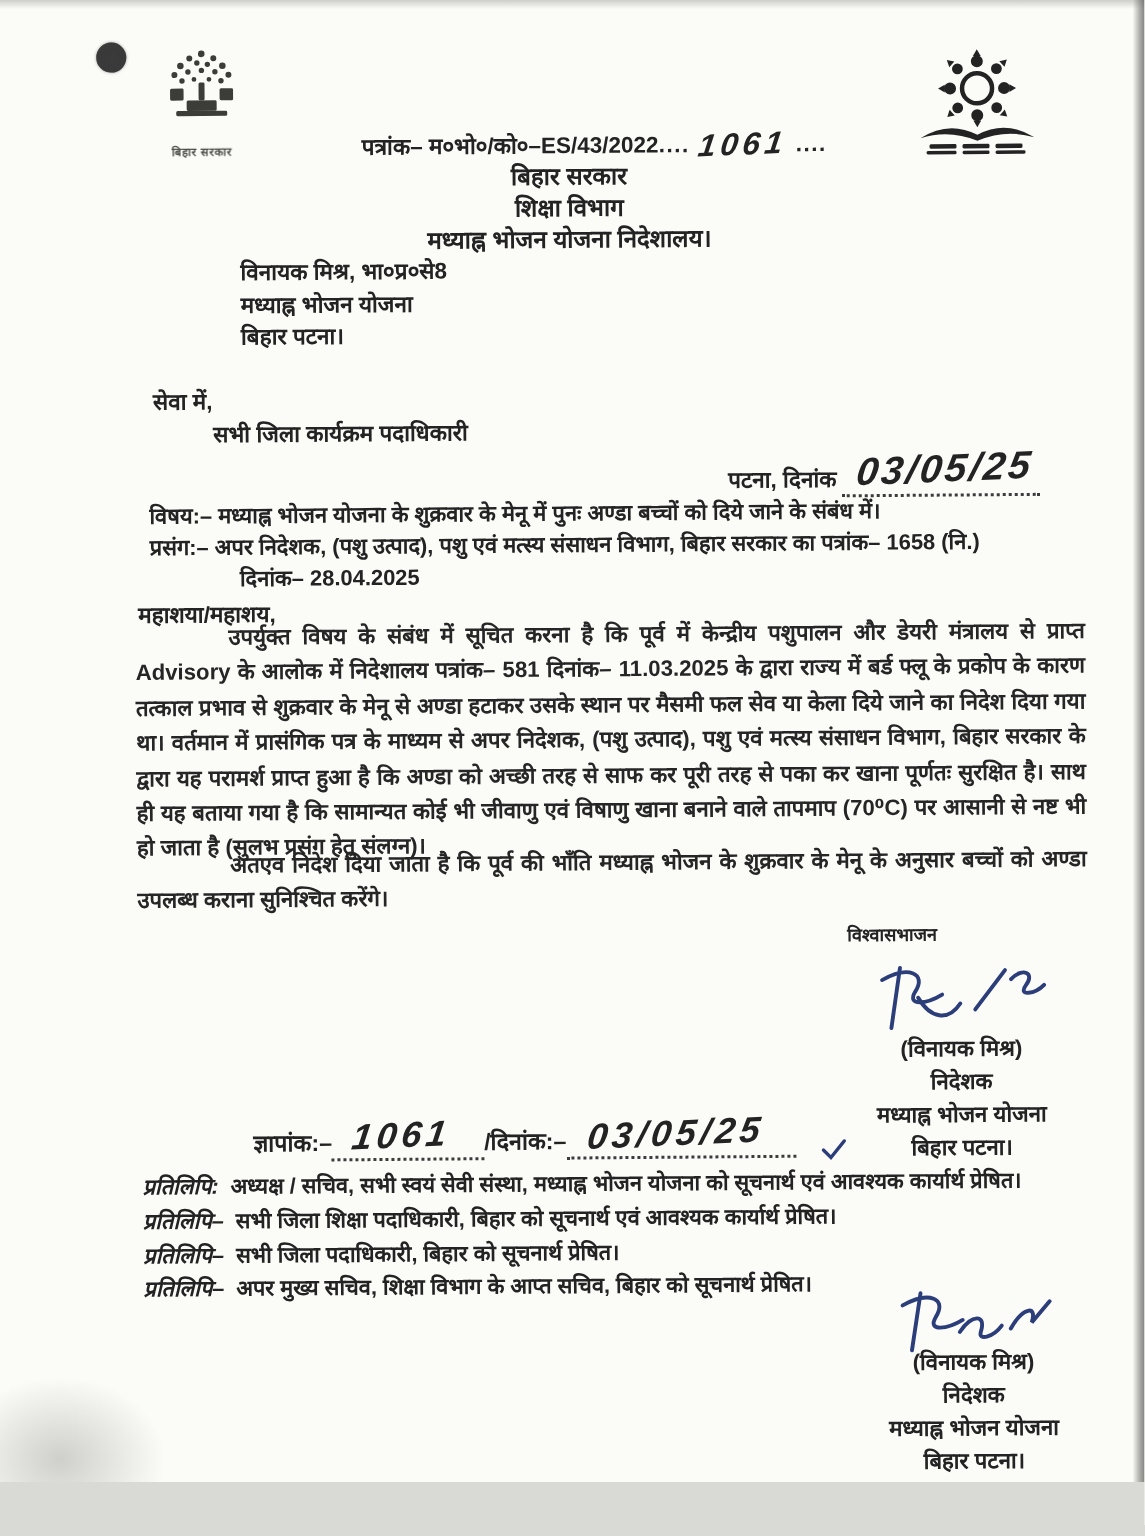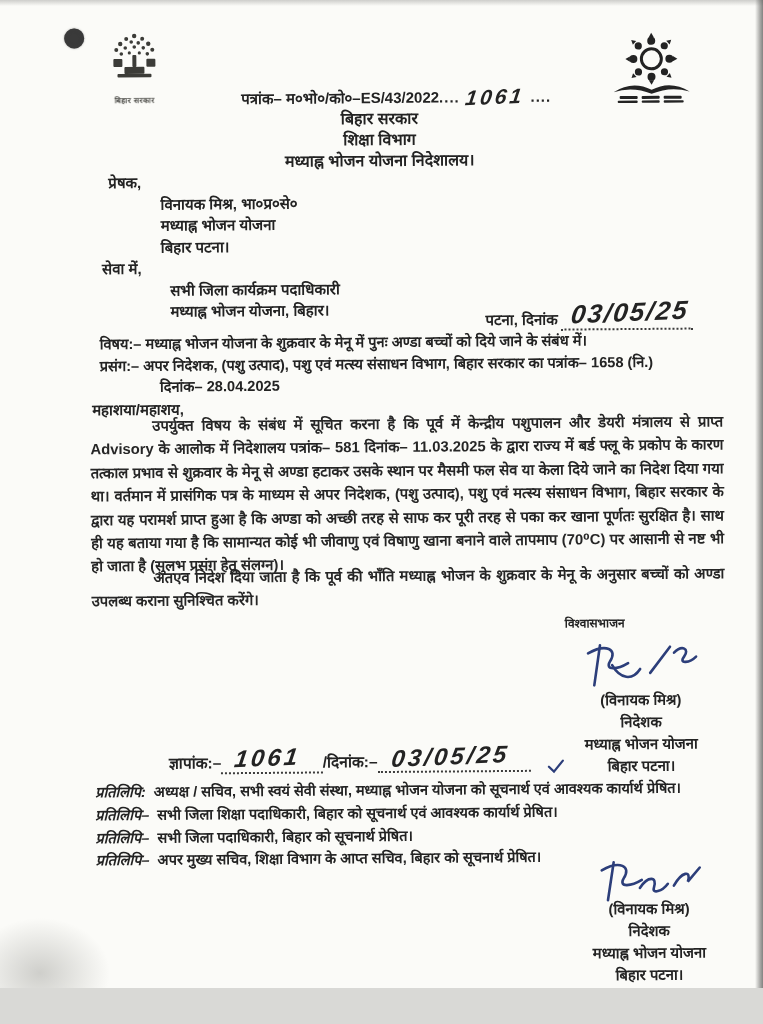--- a/index.html
+++ b/index.html
@@ -28,21 +28,21 @@
   .letterno{font-size:15px;font-weight:700;padding-left:34px;}
   .hw{font-style:italic;font-weight:700;letter-spacing:3px;display:inline-block;transform:skewX(-10deg) rotate(-2deg);}
   .hw-head{font-size:21px;position:relative;top:2px;padding:0 6px;}
   .dotlead{letter-spacing:1px;font-weight:700;}
   .hline{font-size:16px;font-weight:700;line-height:21px;}
   
   .block{position:absolute;font-size:15px;font-weight:700;line-height:21.5px;}
   .from{left:110px;top:170px;}
   .ind{margin-left:52px;}
   .sendto{left:103px;top:256px;}
-  .ind2{margin-left:68px;}
+  .ind2{margin-left:40px;}
   
   .dateline{position:absolute;left:486px;top:302px;font-size:15px;font-weight:700;white-space:nowrap;}
   .hw-date{font-size:26px;letter-spacing:2px;position:relative;top:-3px;}
   .dotted-u{border-bottom:2px dotted #3c3c3c;padding:0 4px 1px 10px;}
   
   .subj{position:absolute;left:100px;top:331px;width:625px;font-size:14.6px;font-weight:700;}
   .refr{position:absolute;left:100px;top:354px;width:630px;font-size:14.6px;font-weight:700;line-height:21px;}
   .refdate{margin-left:60px;}
   .salut{position:absolute;left:92px;top:397px;font-size:15px;font-weight:700;text-align:right;}
   
@@ -138,30 +138,28 @@
     <div class="head">
       <div class="letterno">
         <span>पत्रांक– म०भो०/को०–ES/43/2022</span><span class="dotlead">....</span><span class="hw hw-head">1061</span><span class="dotlead">....</span>
       </div>
       <div class="hline">बिहार सरकार</div>
       <div class="hline">शिक्षा विभाग</div>
       <div class="hline">मध्याह्न भोजन योजना निदेशालय।</div>
     </div>
 
     <div class="block from">
-      <div>प्रेषक,</div>
-      <div class="ind">विनायक मिश्र, भा०प्र०से०</div>
+      <div class="ind">विनायक मिश्र, भा०प्र०से8</div>
       <div class="ind">मध्याह्न भोजन योजना</div>
       <div class="ind">बिहार पटना।</div>
     </div>
 
     <div class="block sendto">
       <div>सेवा में,</div>
       <div class="ind2">सभी जिला कार्यक्रम पदाधिकारी</div>
-      <div class="ind2">मध्याह्न भोजन योजना, बिहार।</div>
     </div>
 
     <div class="dateline">
       <span>पटना, दिनांक</span>
       <span class="dotted-u"><span class="hw hw-date">03/05/25</span></span>
     </div>
 
     <div class="subj">
       <span>विषय:–</span>
       <span>मध्याह्न भोजन योजना के शुक्रवार के मेनू में पुनः अण्डा बच्चों को दिये जाने के संबंध में।</span>

